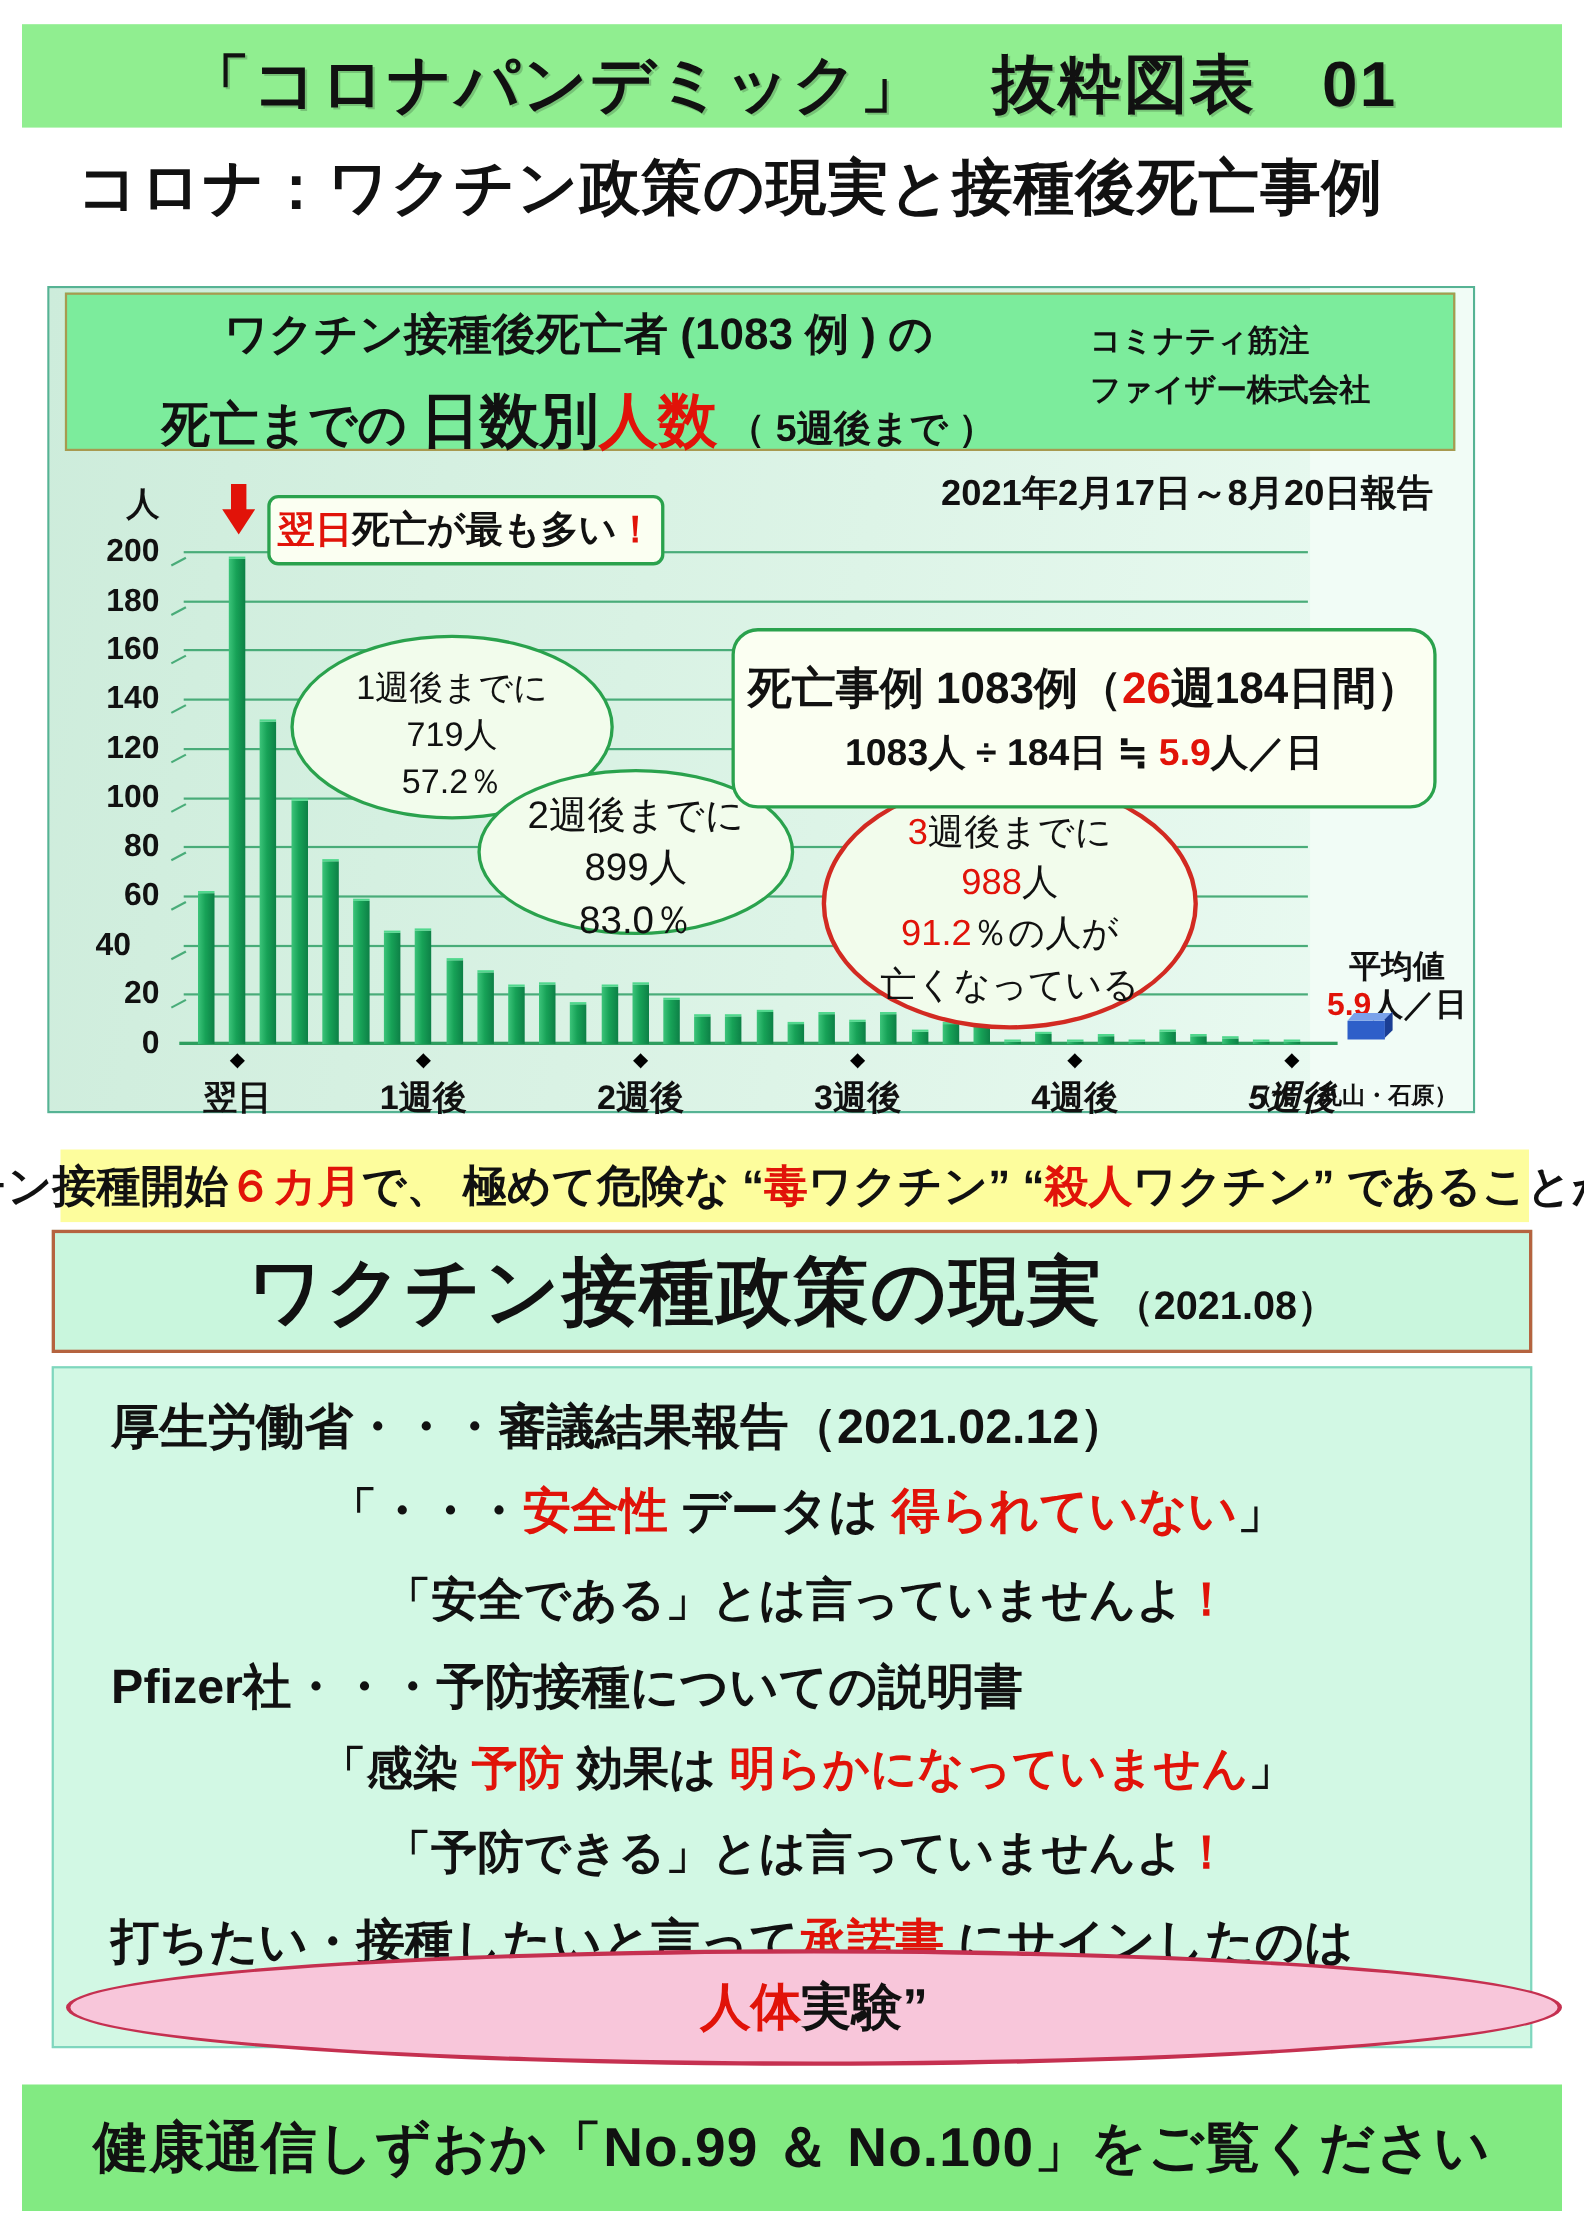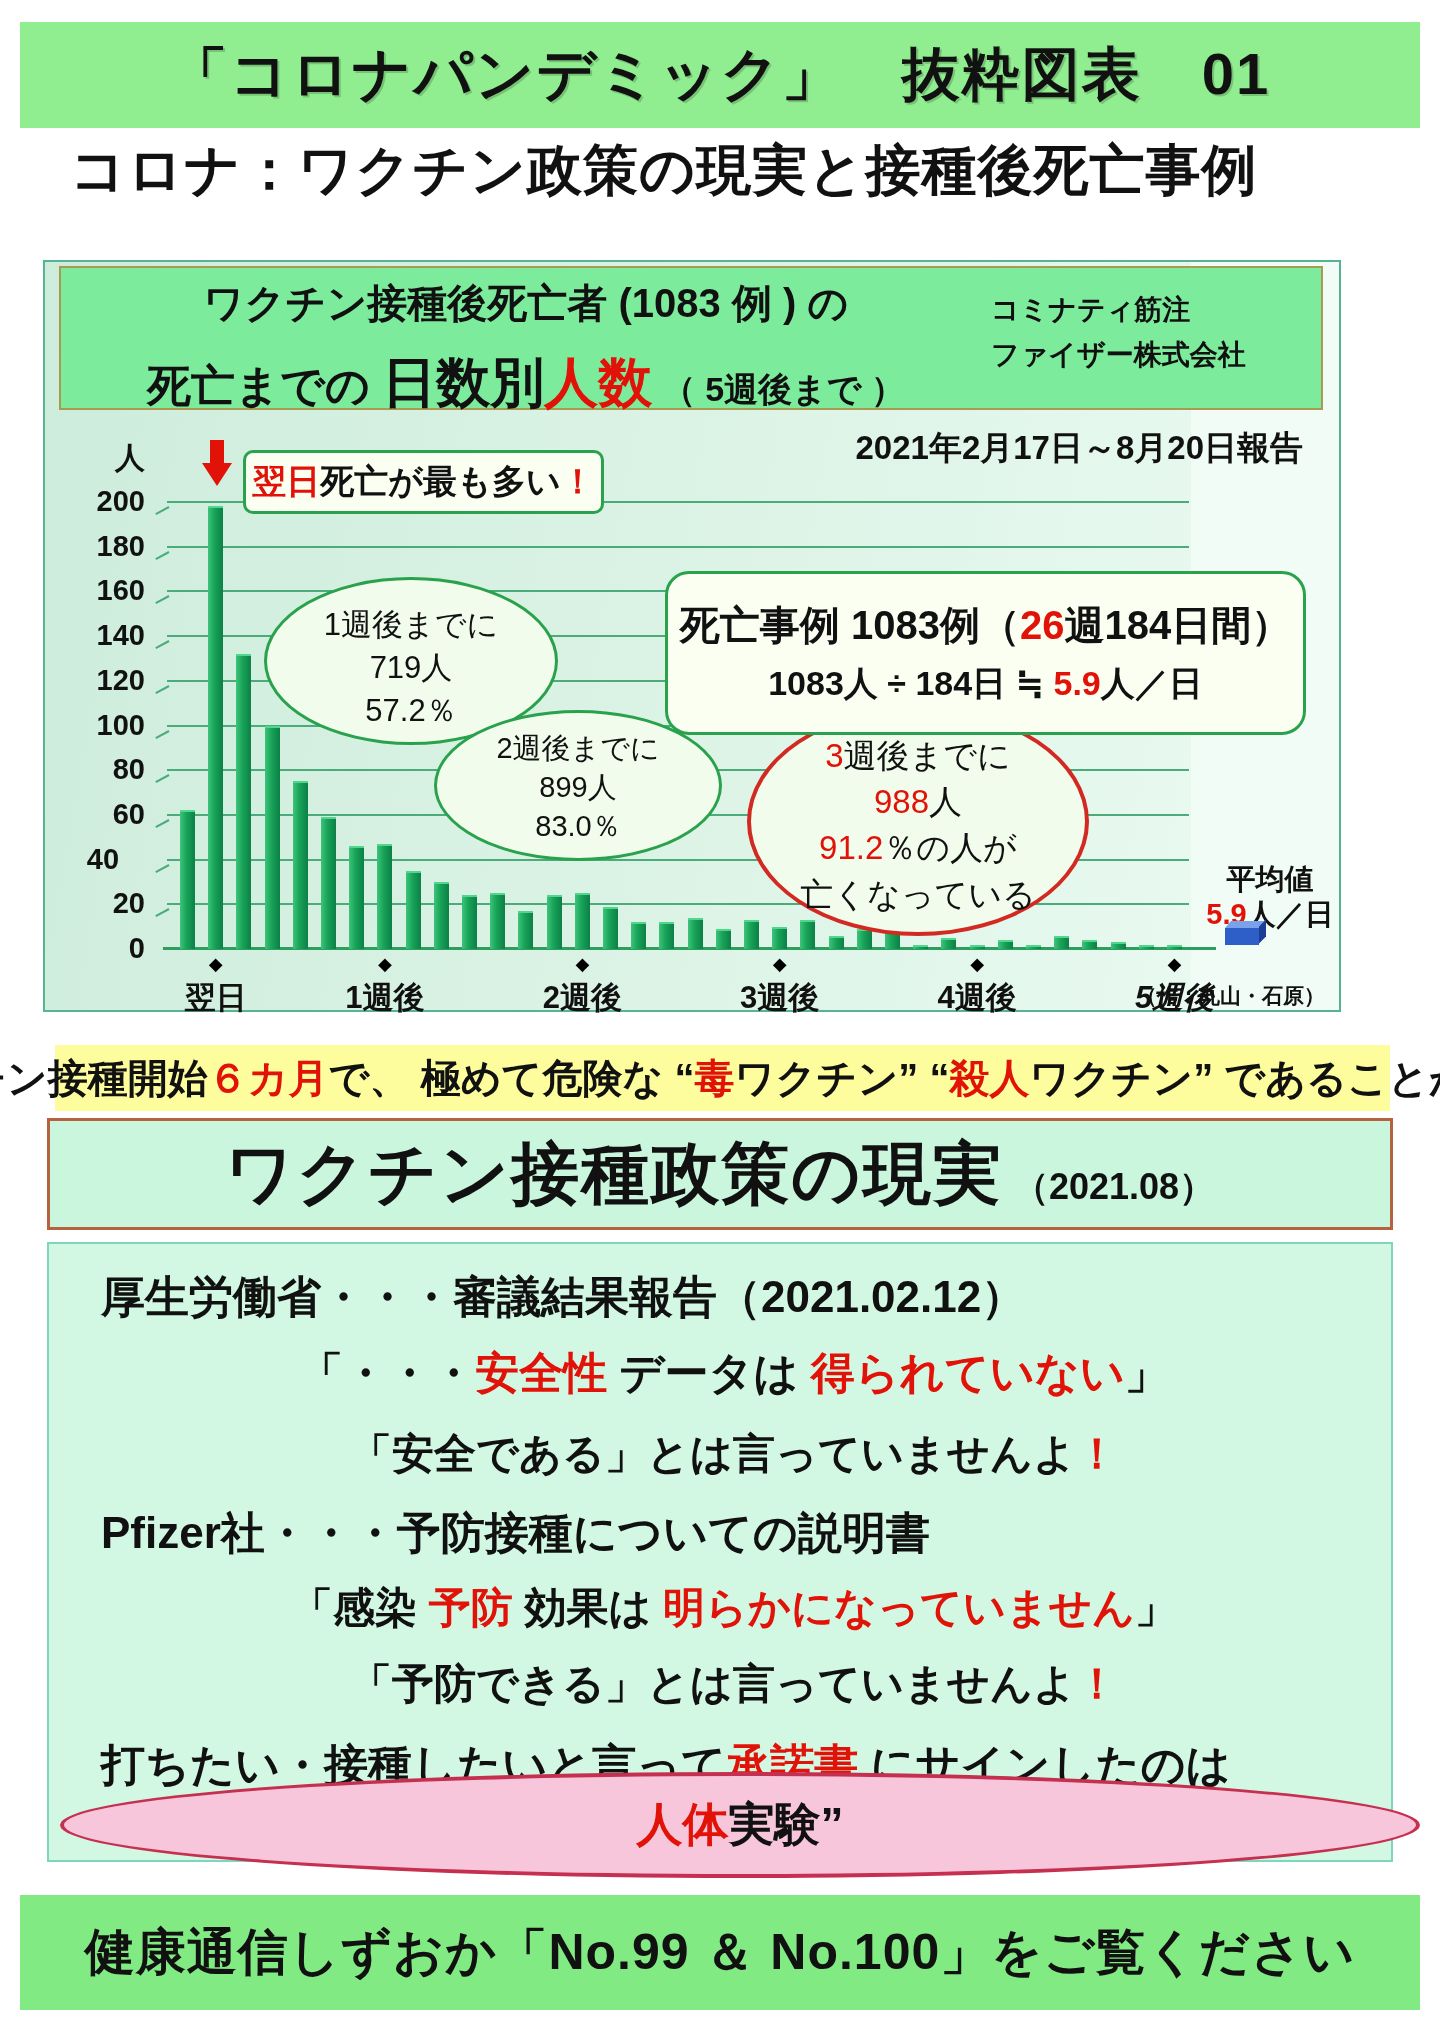--- a/index.html
+++ b/index.html
@@ -1,21 +1,21 @@
 <!DOCTYPE html>
 <html><head>
 <meta charset="utf-8">
 <style>
   html,body{margin:0;padding:0;background:#ffffff;}
   .page{position:relative;width:1440px;height:2036px;background:#ffffff;overflow:hidden;
         font-family:"Liberation Sans","DejaVu Sans",sans-serif;color:#111;}
   .red{color:#e11309;}
   
-  .top-banner{position:absolute;left:20px;top:22px;width:1400px;height:106px;background:#90ee90;
-              display:flex;align-items:center;justify-content:center;}
+  .top-banner{position:absolute;left:20px;top:22px;width:1400px;height:94px;background:#90ee90;
+              display:flex;align-items:flex-end;justify-content:center;}
   .top-banner span{font-size:58px;font-weight:700;letter-spacing:2px;text-shadow:2px 2px 0 rgba(0,0,0,0.18);}
   
   .subtitle{position:absolute;left:70px;top:134px;width:1320px;font-size:55px;font-weight:700;letter-spacing:1px;}
   
   .chart-panel{position:absolute;left:43px;top:260px;width:1294px;height:748px;
                border:2px solid #56b394;background:linear-gradient(100deg,#cdecdb 0%,#ddf4e7 55%,#ecfbf3 100%);}
   .right-strip{position:absolute;right:0;top:0;width:148px;height:100%;background:#f1fcf6;}
   .chart-header{position:absolute;left:14px;top:4px;width:1264px;height:144px;background:#7cec9c;
                 border:2px solid #a89a50;box-sizing:border-box;display:flex;}
   .ch-left{flex:1;text-align:center;padding-top:8px;}
@@ -45,21 +45,21 @@
   .arrow .shaft{position:absolute;left:8px;top:0;width:14px;height:25px;background:#e11309;}
   .arrow .head{position:absolute;left:0;top:23px;width:0;height:0;
                border-left:15px solid transparent;border-right:15px solid transparent;border-top:23px solid #e11309;}
   .callout{position:absolute;left:198px;top:188px;width:361px;height:64px;background:#fbfff2;
            border:3px solid #2aa24d;border-radius:10px;box-sizing:border-box;
            display:flex;align-items:center;justify-content:center;font-size:34px;font-weight:700;}
   .ellipse{position:absolute;border-radius:50%;background:#f2fcec;text-align:center;box-sizing:border-box;}
   .e-green{border:3px solid #2aa24d;}
   .e-red{border:4px solid #d22a22;}
   .e1{left:219px;top:315px;width:294px;height:168px;font-size:31px;line-height:1.38;padding-top:24px;}
-  .e2{left:389px;top:448px;width:288px;height:151px;font-size:29px;line-height:1.35;padding-top:16px;text-align:center;}
+  .e2{left:389px;top:437px;width:288px;height:151px;font-size:35px;line-height:1.35;padding-top:16px;text-align:center;}
   .e3{left:702px;top:445px;width:342px;height:229px;font-size:33px;line-height:1.4;padding-top:22px;}
   .statsbox{position:absolute;left:620px;top:309px;width:641px;height:164px;background:#fbfff2;
             border:3px solid #2aa24d;border-radius:24px;box-sizing:border-box;text-align:center;padding-top:24px;}
   .stats1{font-size:40px;font-weight:700;}
   .stats2{font-size:34px;font-weight:600;margin-top:8px;}
   .avgblock{position:absolute;left:1150px;top:600px;width:150px;text-align:center;font-size:29px;font-weight:600;line-height:1.22;}
   .cube{position:absolute;left:1180px;top:666px;width:34px;height:17px;background:#2e5fc9;}
   .cube::before{content:'';position:absolute;left:3px;top:-7px;width:34px;height:7px;background:#7aa2ea;transform:skewX(-40deg);}
   .cube::after{content:'';position:absolute;right:-7px;top:-5px;width:7px;height:17px;background:#1b3e94;transform:skewY(-45deg);}
   .credit{position:absolute;right:14px;top:720px;font-size:21px;font-weight:600;}

